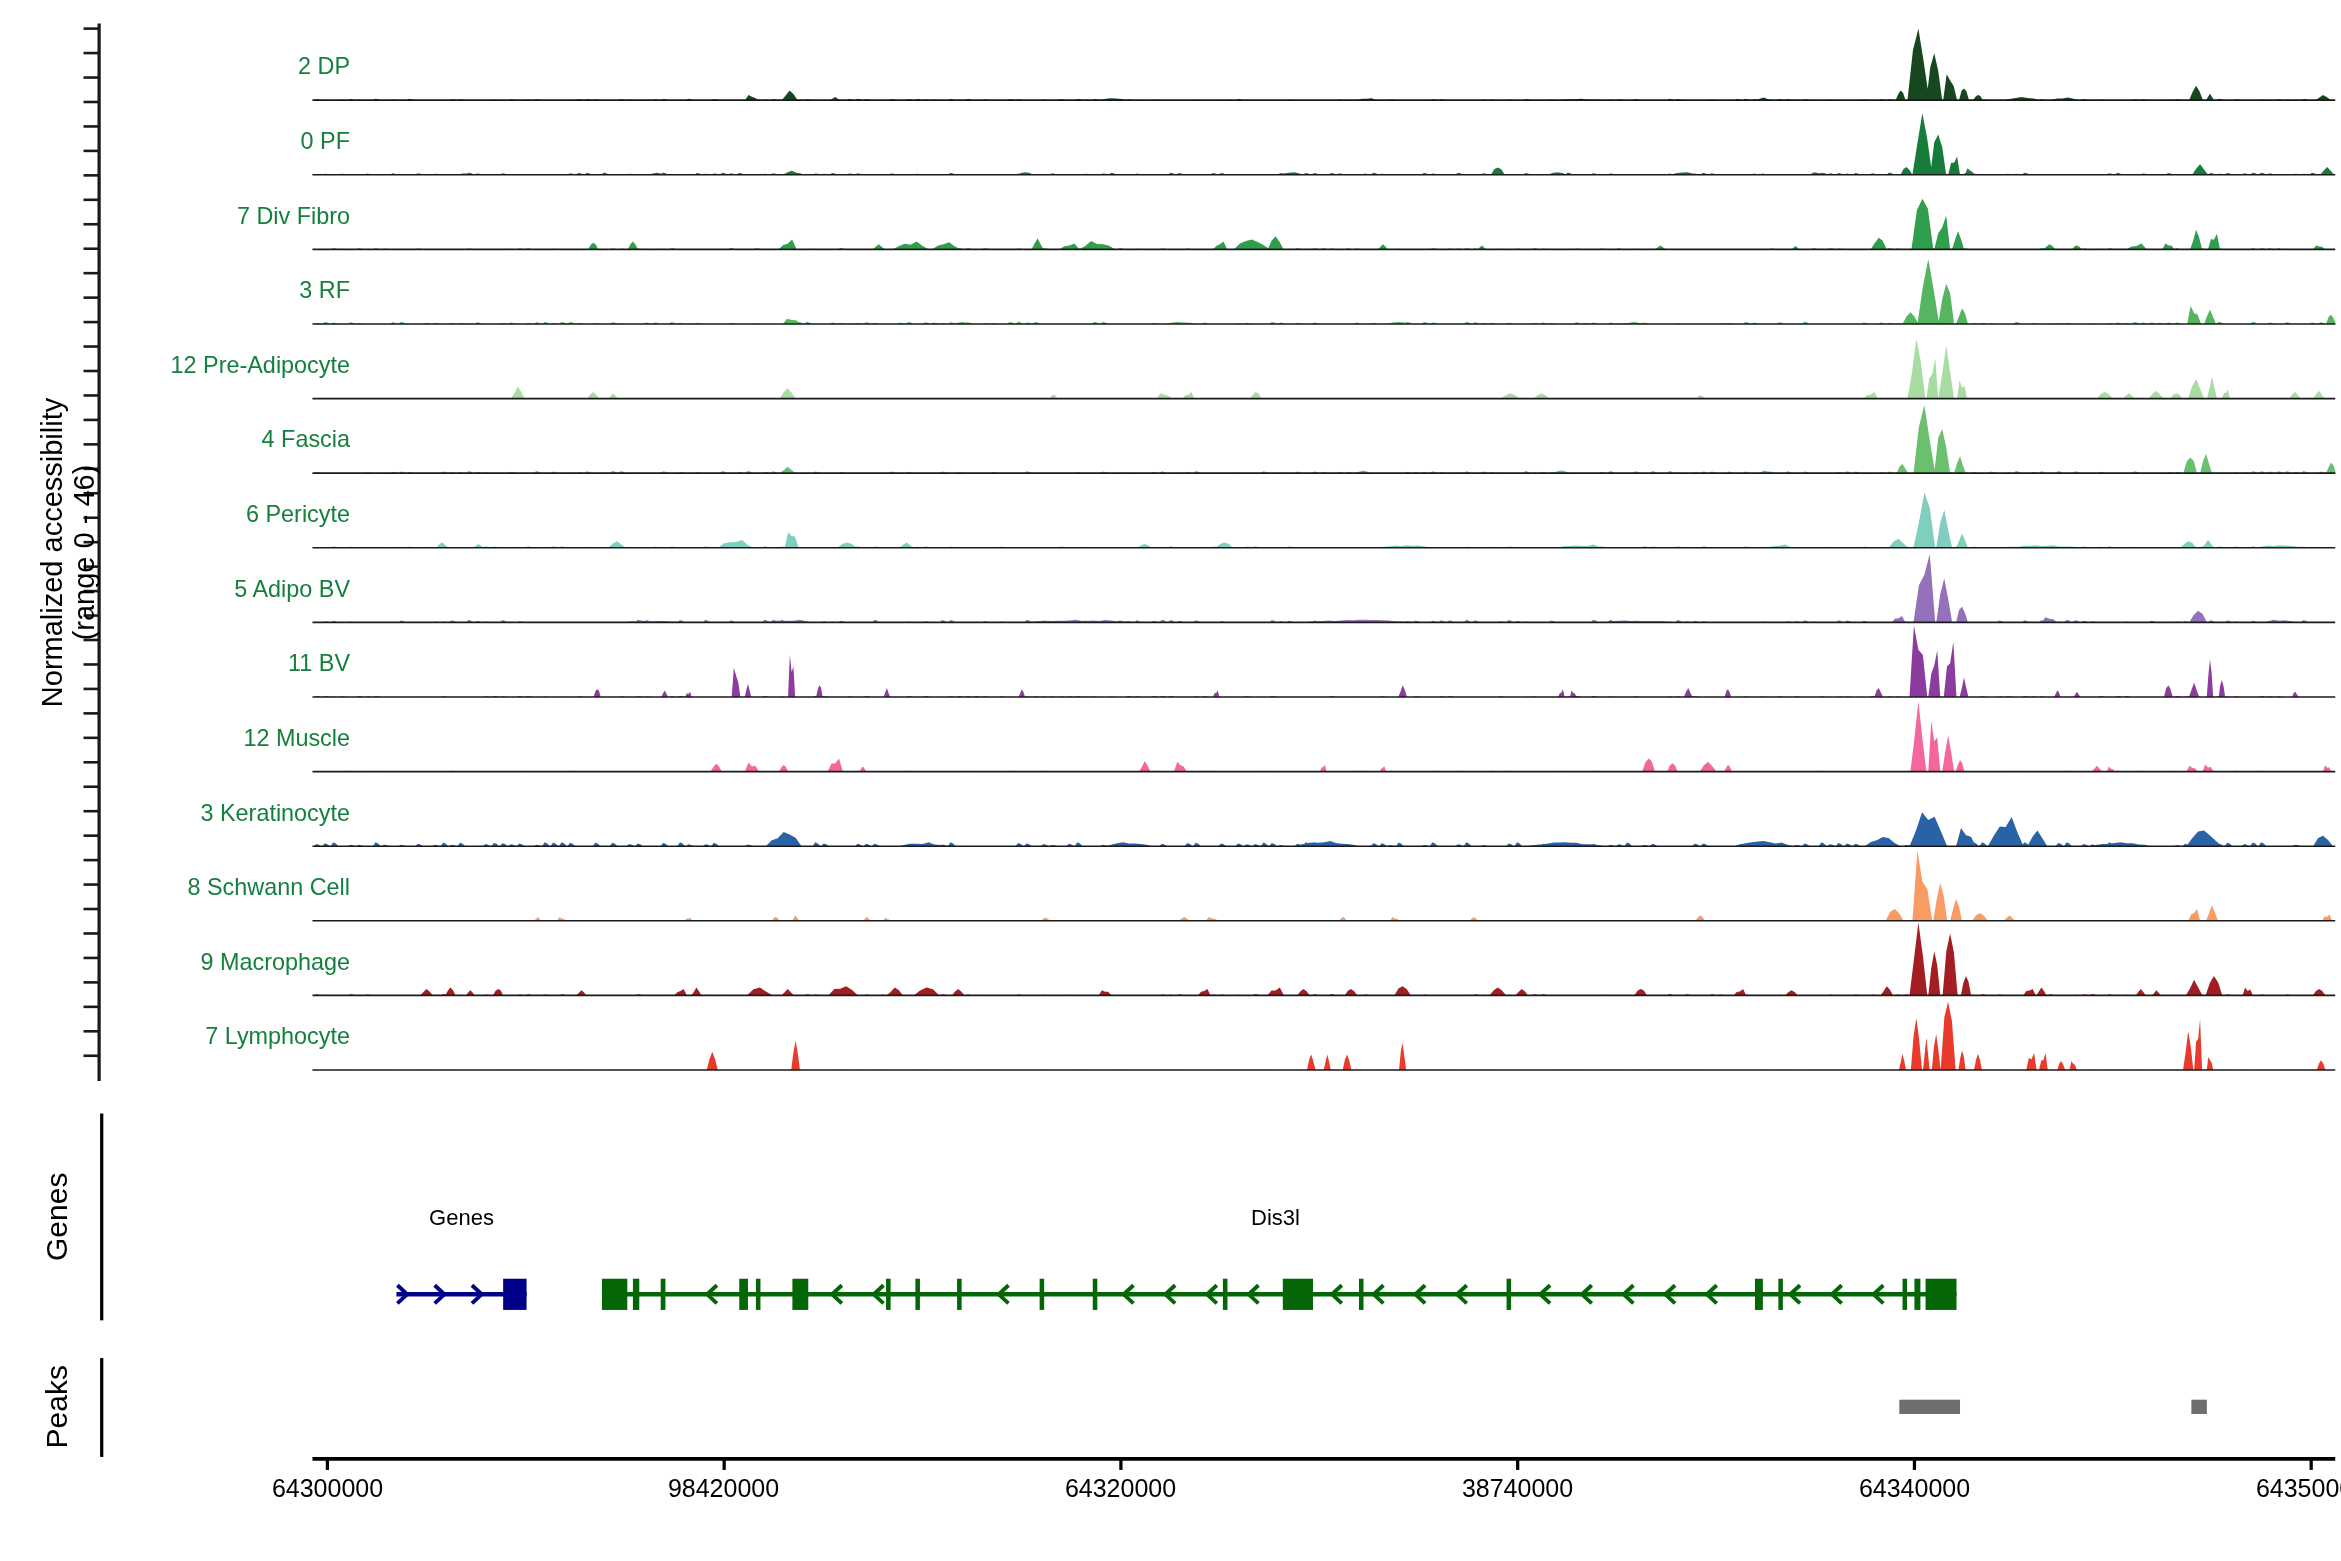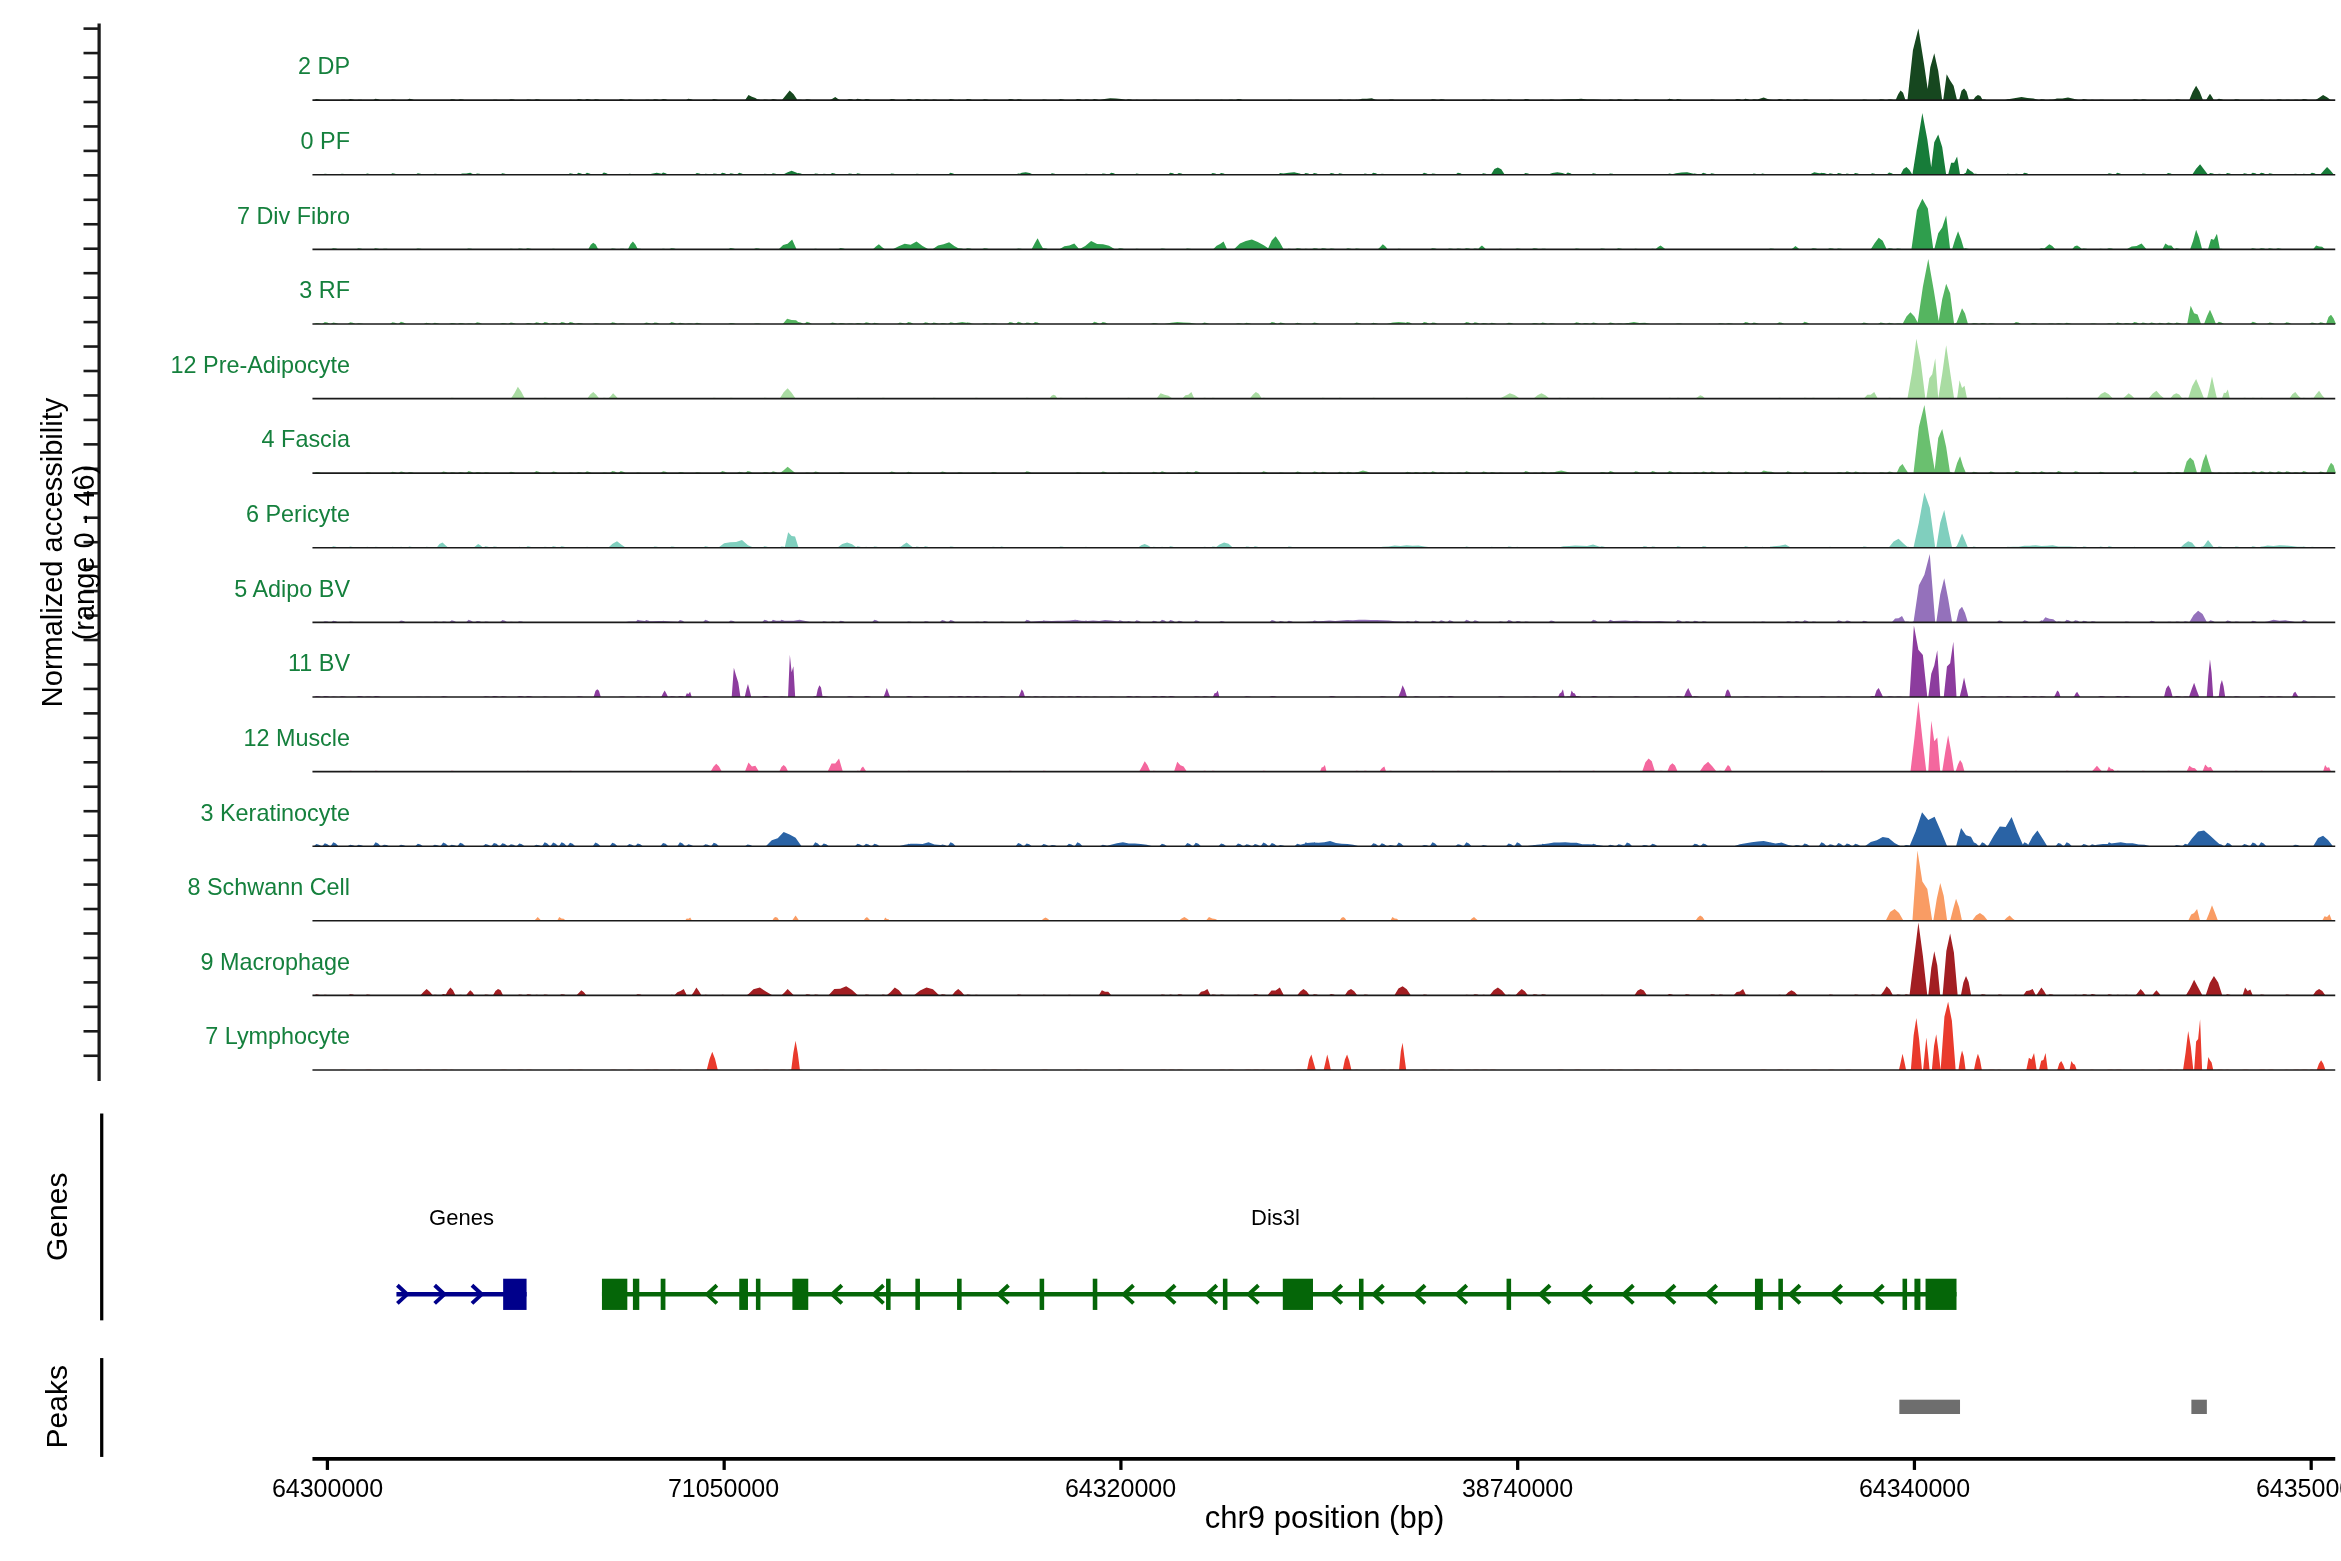--- a/index.html
+++ b/index.html
@@ -156,39 +156,38 @@
       <line x1="2333" y1="2243" x2="2333" y2="2260" stroke="#000" stroke-width="5"></line>
       <line x1="2943" y1="2243" x2="2943" y2="2260" stroke="#000" stroke-width="5"></line>
       <line x1="3553" y1="2243" x2="3553" y2="2260" stroke="#000" stroke-width="5"></line>
     </svg>
 
   <div class="vlabel ylab"><div>Normalized accessibility</div><div>(range 0 - 46)</div></div>
 
   <div class="vlabel genes-lab">Genes</div>
   <div class="vlabel peaks-lab">Peaks</div>
 
-  <div class="xtitle">chr9 position (bp)</div>
 
   <div id="labels-layer">
       <div class="track-label" style="top:53px">2 DP</div>
       <div class="track-label" style="top:128px">0 PF</div>
       <div class="track-label" style="top:203px">7 Div Fibro</div>
       <div class="track-label" style="top:277px">3 RF</div>
       <div class="track-label" style="top:352px">12 Pre-Adipocyte</div>
       <div class="track-label" style="top:426px">4 Fascia</div>
       <div class="track-label" style="top:501px">6 Pericyte</div>
       <div class="track-label" style="top:576px">5 Adipo BV</div>
       <div class="track-label" style="top:650px">11 BV</div>
       <div class="track-label" style="top:725px">12 Muscle</div>
       <div class="track-label" style="top:800px">3 Keratinocyte</div>
       <div class="track-label" style="top:874px">8 Schwann Cell</div>
       <div class="track-label" style="top:949px">9 Macrophage</div>
       <div class="track-label" style="top:1023px">7 Lymphocyte</div>
       <div class="xtick-label" style="left:230px;top:1474px">64300000</div>
-      <div class="xtick-label" style="left:626px;top:1474px">71050000</div>
+      <div class="xtick-label" style="left:626px;top:1474px">98420000</div>
       <div class="xtick-label" style="left:1023px;top:1474px">64320000</div>
       <div class="xtick-label" style="left:1420px;top:1474px">38740000</div>
       <div class="xtick-label" style="left:1817px;top:1474px">64340000</div>
       <div class="xtick-label" style="left:2214px;top:1474px">64350000</div>
       <div class="gene-label" style="left:364px;top:1205px">Genes</div>
       <div class="gene-label" style="left:1178px;top:1205px">Dis3l</div>
     </div>
 </div>
 
 

